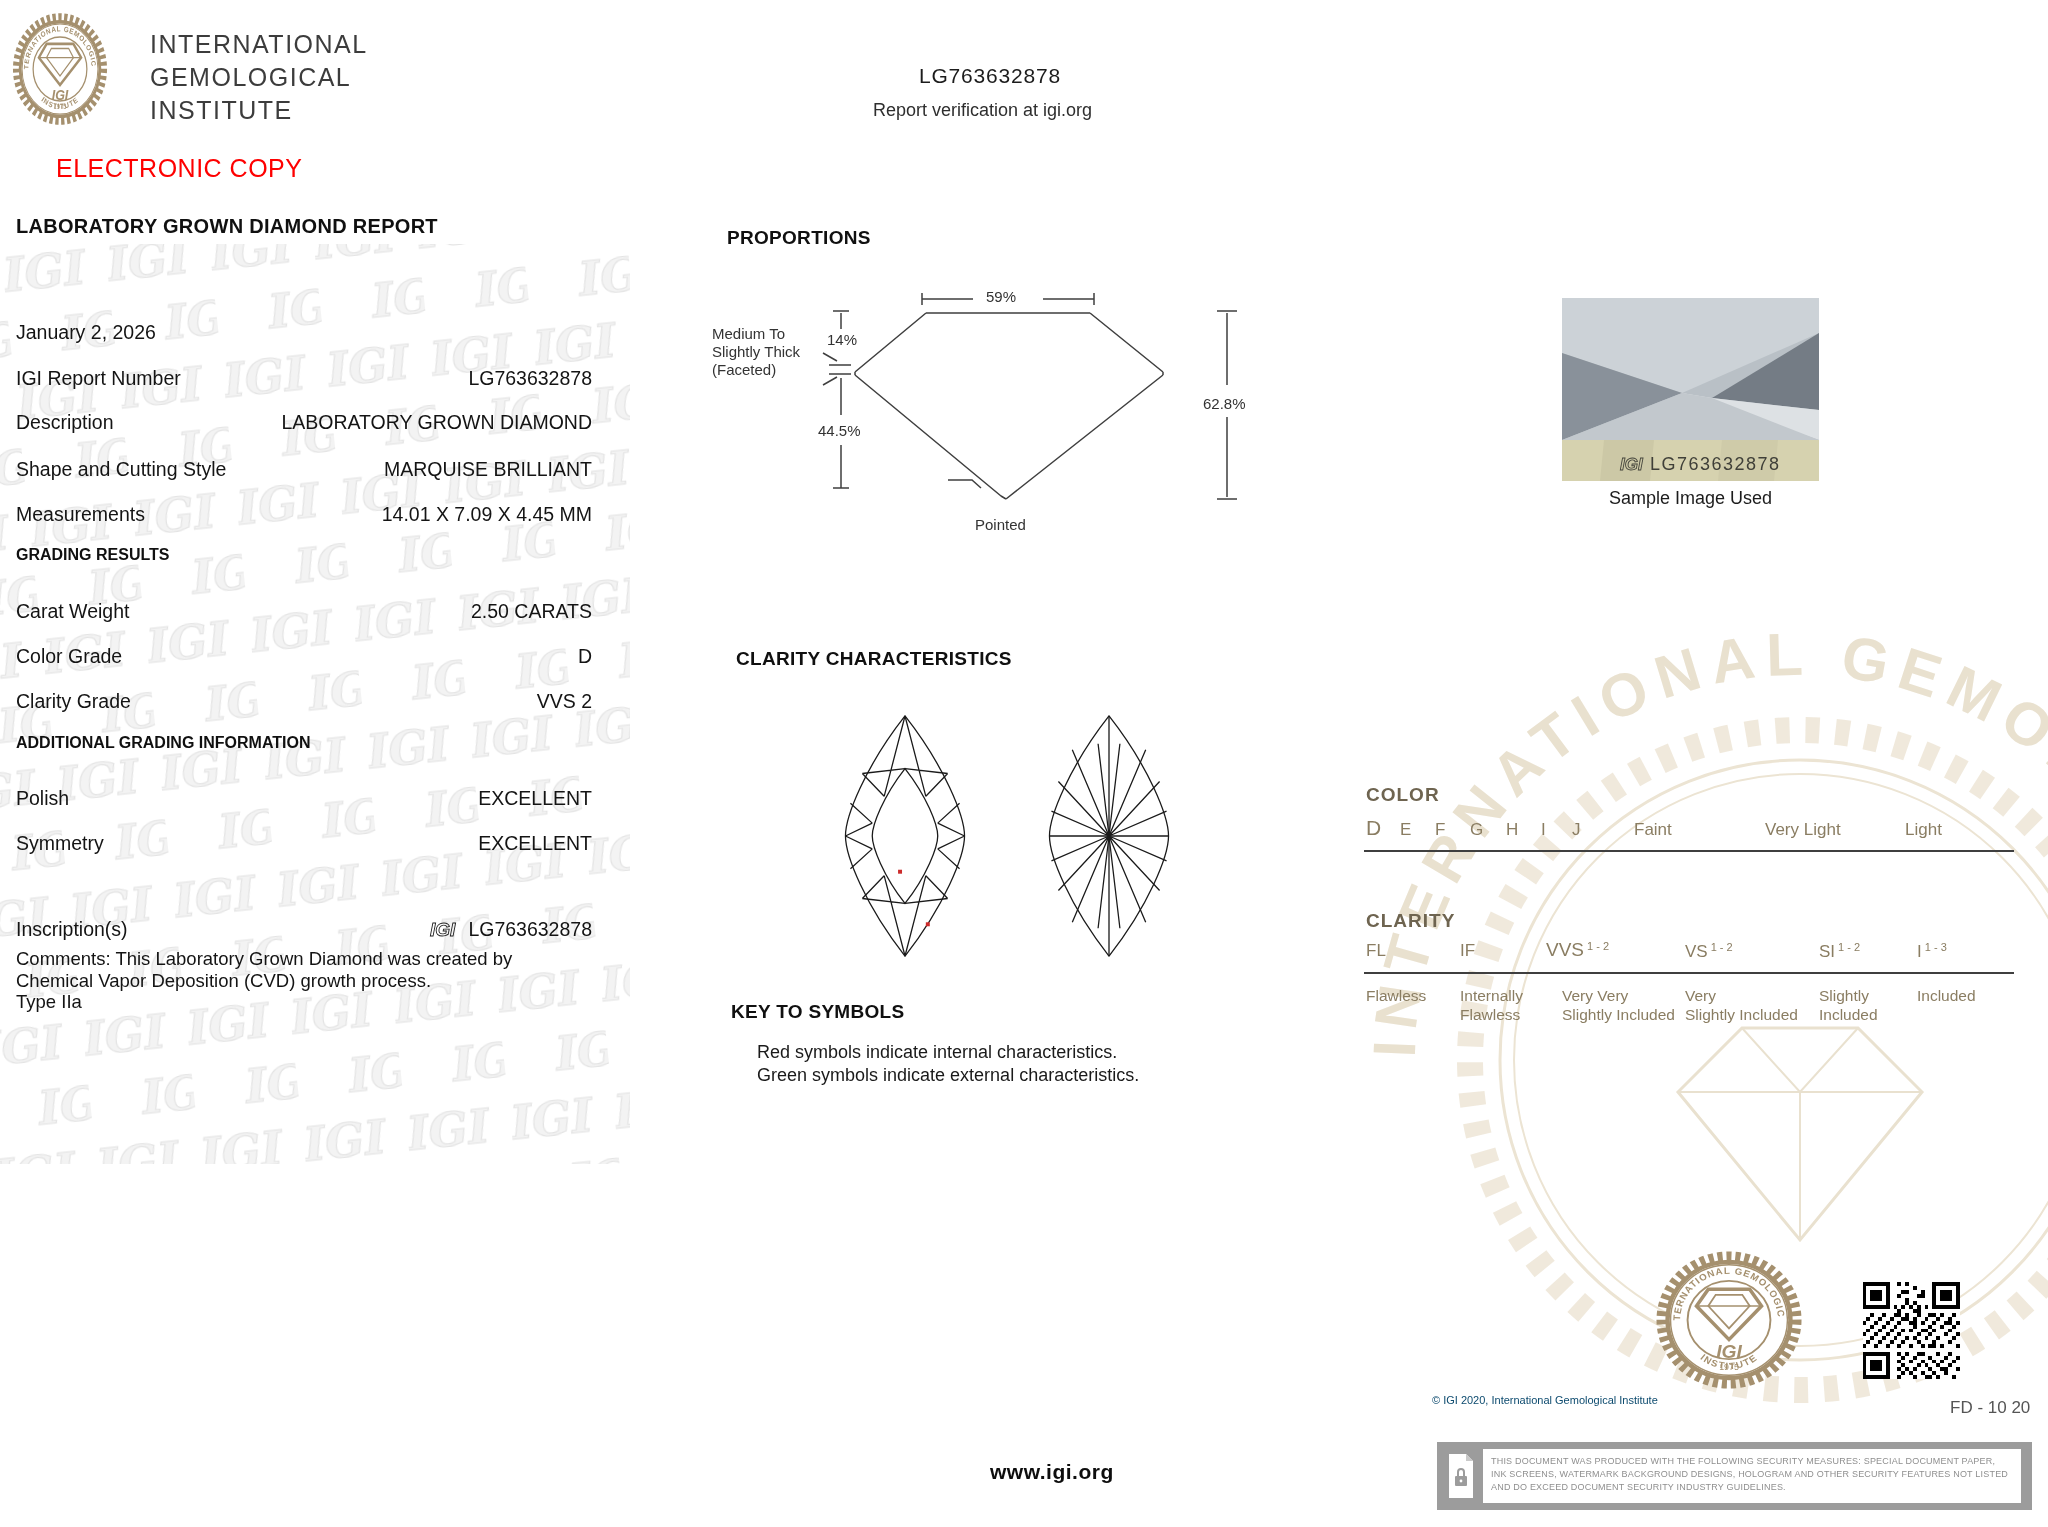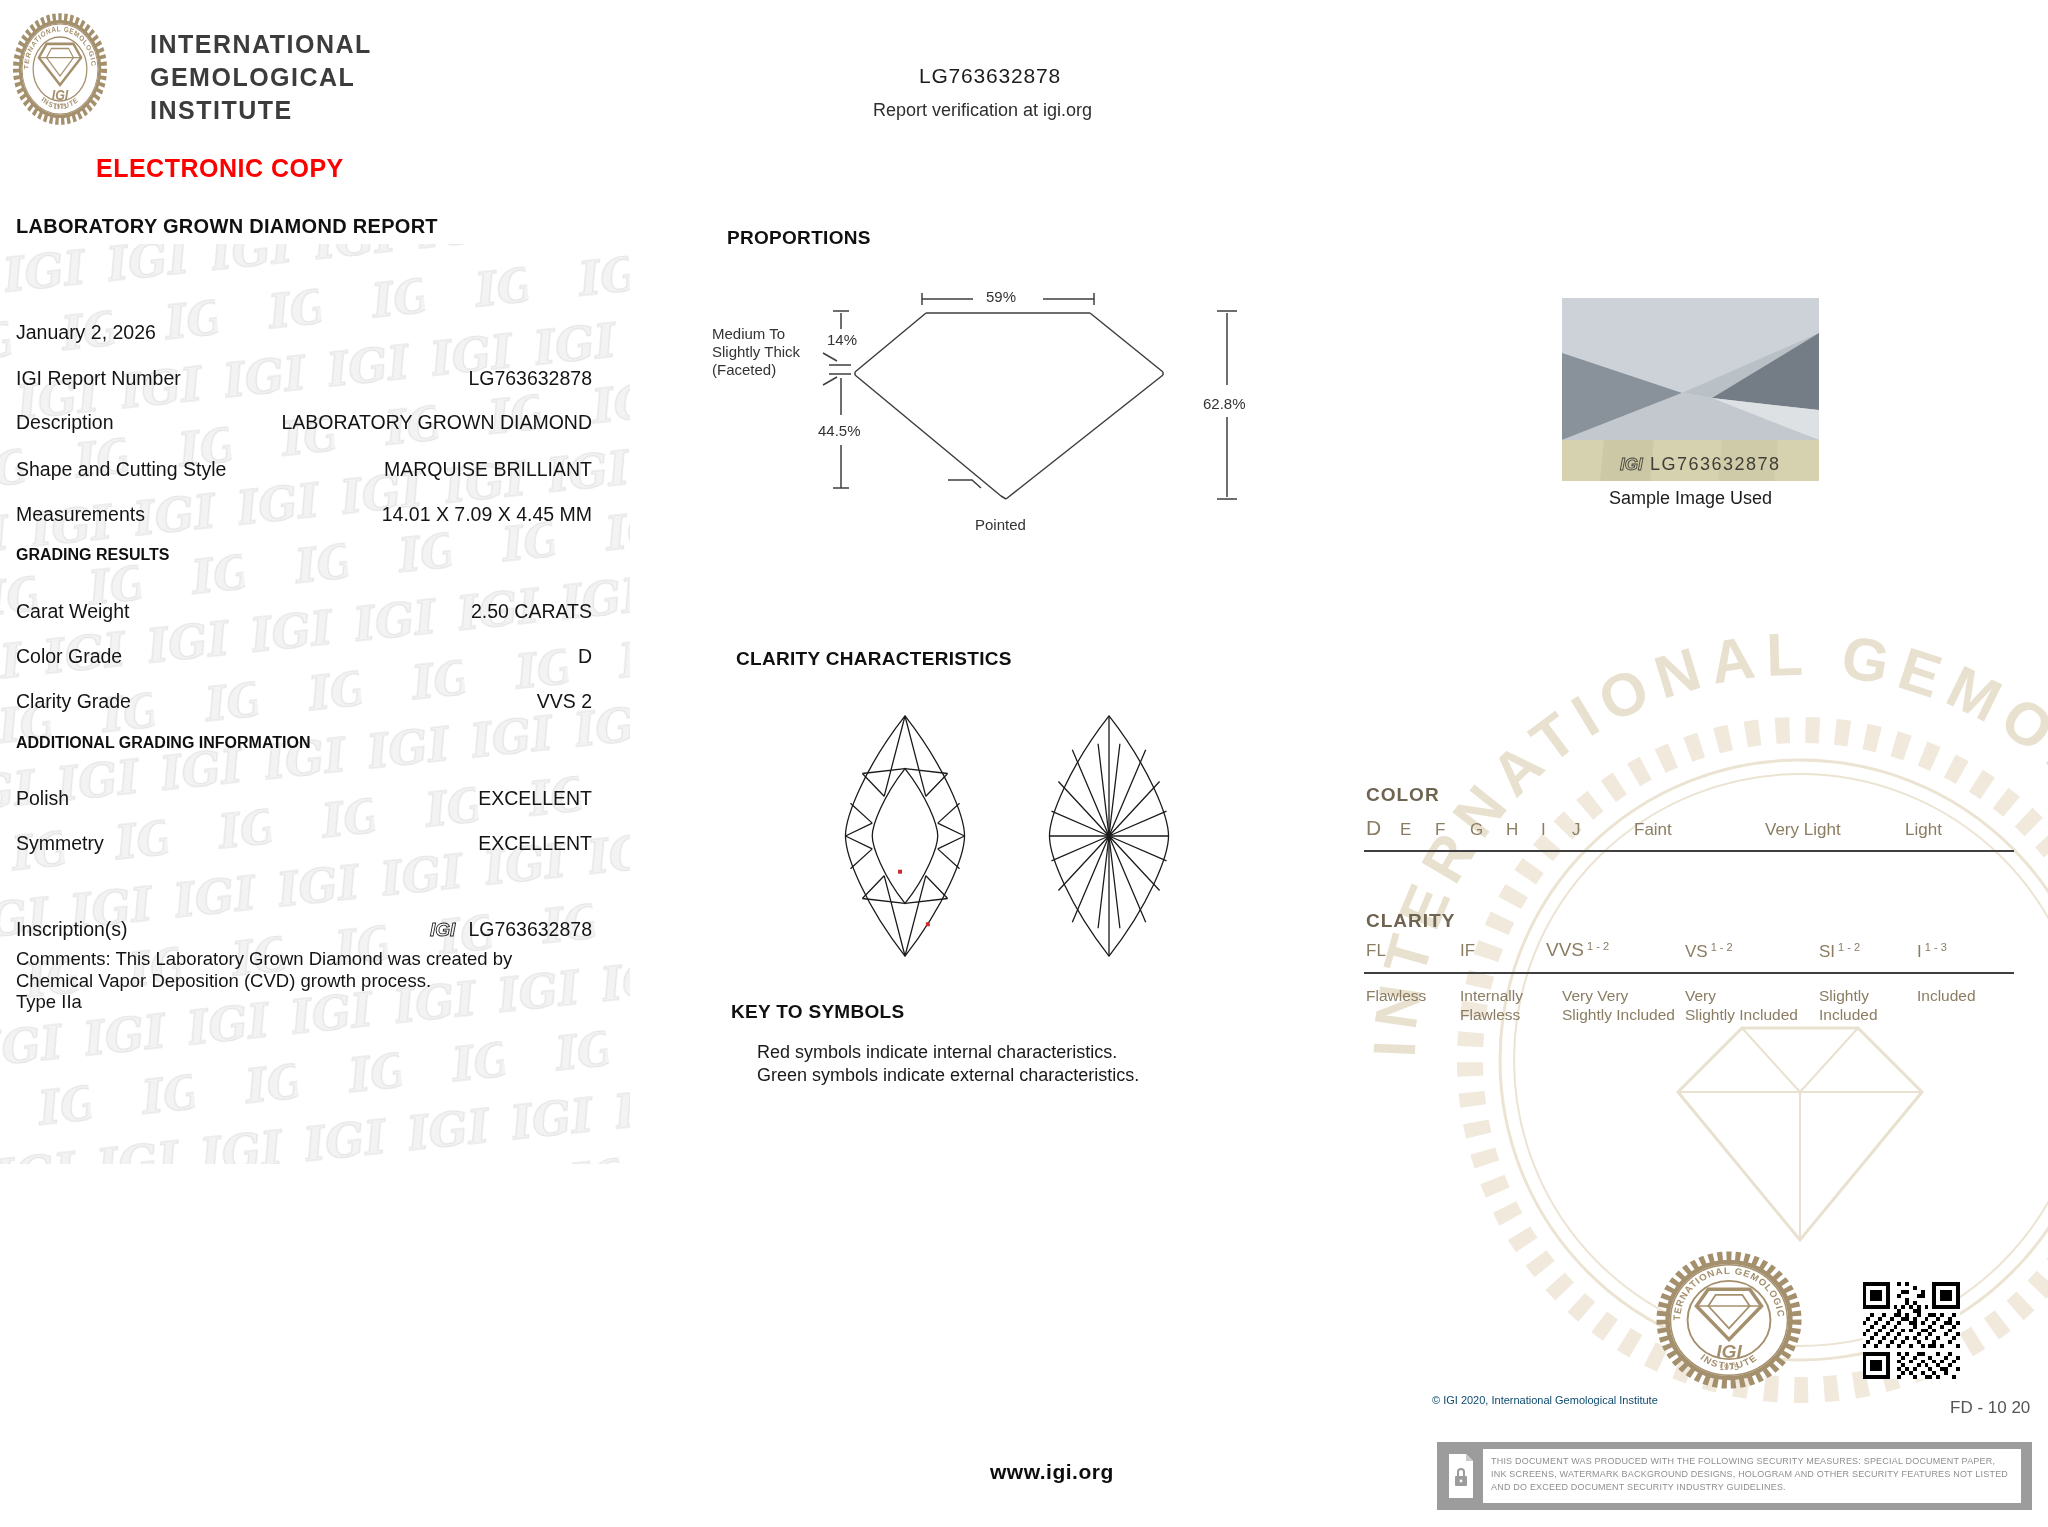--- a/index.html
+++ b/index.html
@@ -1,20 +1,20 @@
 <!DOCTYPE html>
 <html><head>
 <meta charset="utf-8">
 <style>
   html,body{margin:0;padding:0;background:#fff;}
   #page{position:relative;width:2048px;height:1527px;background:#fff;overflow:hidden;
         font-family:"Liberation Sans",sans-serif;color:#1f1f1f;}
   .abs{position:absolute;}
-  .orgline{font-size:25px;font-weight:700;color:#3c3c3c;line-height:33px;letter-spacing:1.5px;}
-  .red{color:#fe0000;margin-left:40px;}
+  .orgline{font-size:25px;font-weight:400;color:#3c3c3c;line-height:33px;letter-spacing:1.5px;}
+  .red{color:#fe0000;}
   .doc-title{font-size:20px;font-weight:700;color:#101010;letter-spacing:.3px;}
   .fieldrow{position:absolute;left:16px;width:576px;display:flex;justify-content:space-between;
             font-size:19.5px;color:#141414;}
   .fieldrow .lab{white-space:nowrap;}
   .fieldrow .val{white-space:nowrap;font-weight:400;}
   .sechead{position:absolute;left:16px;font-size:16px;font-weight:700;color:#101010;}
   .small-note{font-size:15px;color:#333;line-height:18px;}
   .scale-head{font-size:19px;font-weight:700;color:#6e6450;letter-spacing:1px;}
   .scale-item{position:absolute;font-size:17px;color:#8a7d62;}
   .scale-item.big{font-size:21px;}

